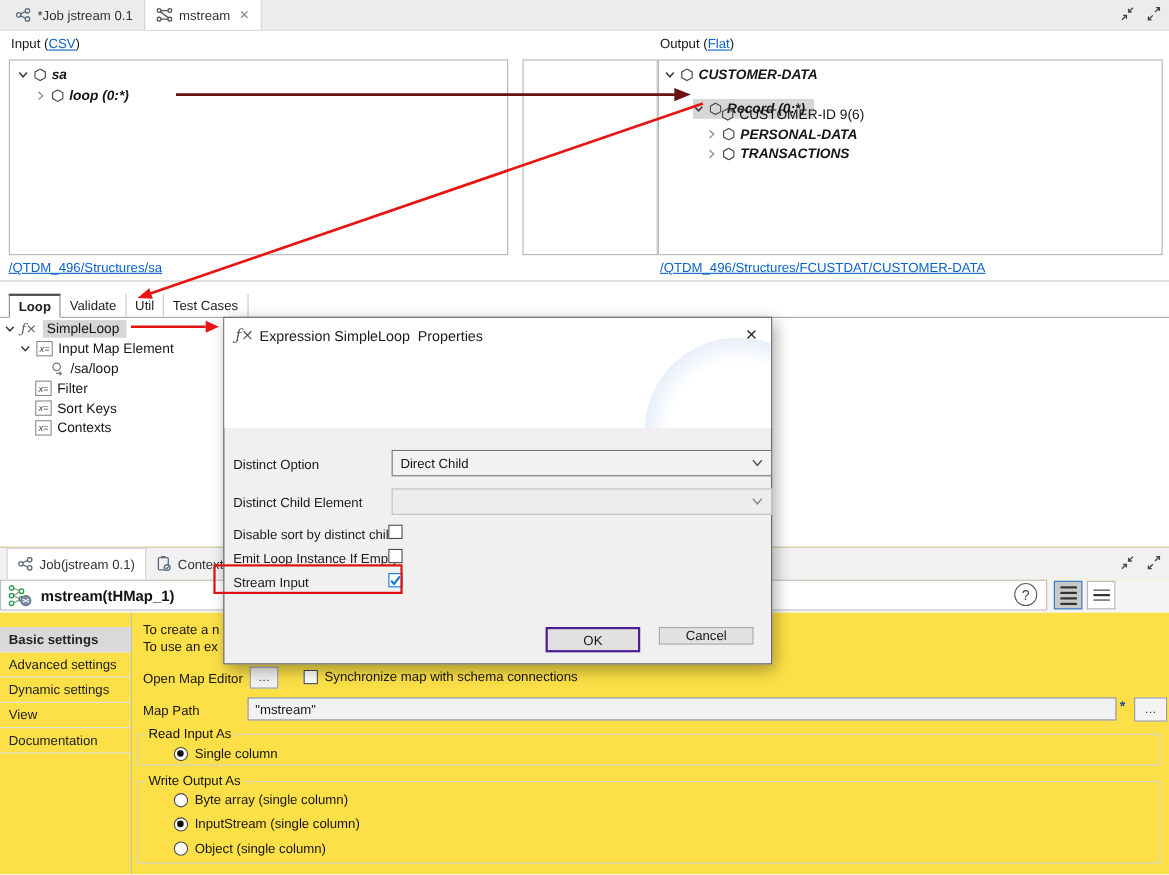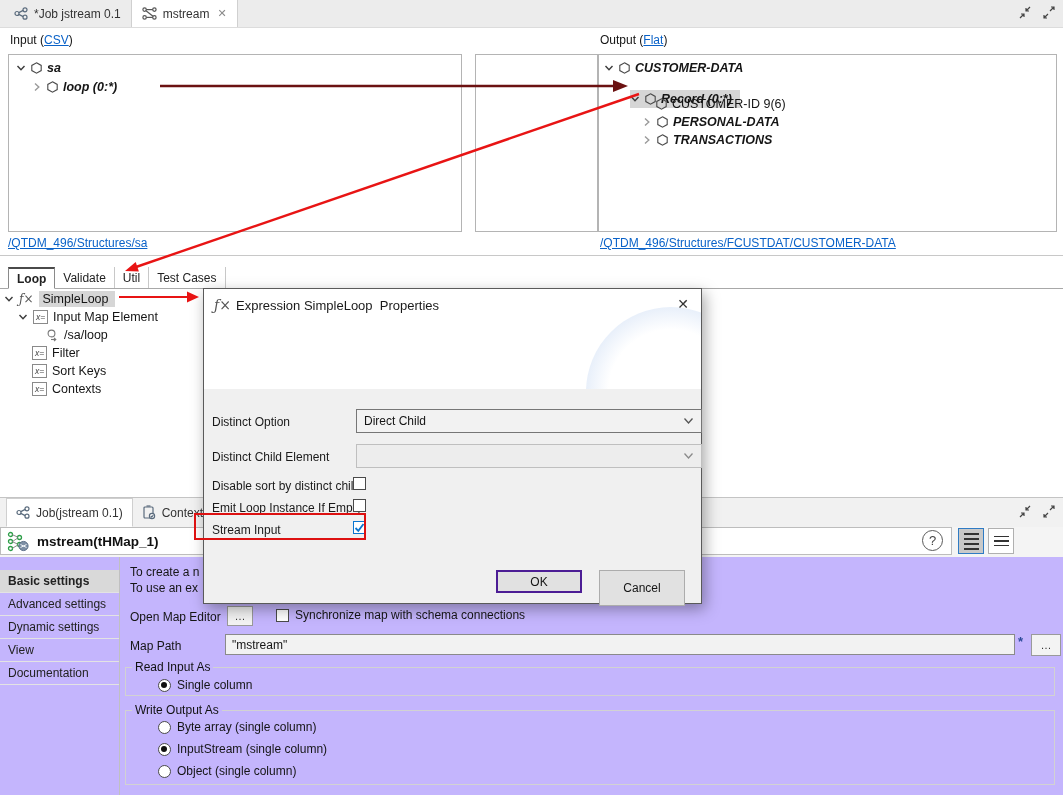--- a/index.html
+++ b/index.html
@@ -24,21 +24,21 @@
   .hexp{fill:none;stroke:#4a4a4a;stroke-width:1.1;}
   .tico{display:inline-flex;align-items:center;}
   
   .mtabrow{position:absolute;left:0;top:267px;width:1063px;height:22px;border-bottom:1px solid #a8a8a8;display:flex;align-items:stretch;padding-left:8px;box-sizing:border-box;}
   .mtab{display:flex;align-items:center;padding:0 8px;border-right:1px solid #c8c8c8;color:#222;}
   .mtab.active{font-weight:bold;background:#fff;border:1px solid #8a8a8a;border-top:2px solid #4a4a4a;border-bottom:1px solid #fff;margin-bottom:-1px;}
   .fx{font-style:italic;font-family:"DejaVu Serif",serif;color:#555;font-size:12px;line-height:12px;}
   .xeq{display:inline-flex;align-items:center;justify-content:center;width:13px;height:12px;border:1px solid #8a8a8a;
        font-size:8.5px;color:#444;background:#fff;font-style:italic;}
   
-  .bpanel{position:absolute;left:0;top:497px;width:1063px;height:298px;background:#c4b5fd;border-top:1px solid #c4c4c4;box-sizing:border-box;}
+  .bpanel{position:absolute;left:0;top:497px;width:1063px;height:298px;background:#fde047;border-top:1px solid #c4c4c4;box-sizing:border-box;}
   .btabstrip{position:absolute;left:0;top:0;width:1063px;height:29px;background:#f1f1f1;display:flex;align-items:stretch;padding-left:6px;box-sizing:border-box;}
   .btab{display:flex;align-items:center;gap:6px;padding:0 9px;color:#333;}
   .btab.active{background:#fff;border:1px solid #cfcfcf;border-bottom:1px solid #fff;}
   .bheader{position:absolute;left:0;top:29px;width:1063px;height:30px;background:#f4f4f4;}
   .btitlebar{position:absolute;left:0;top:0;width:952px;height:28px;background:#fff;border:1px solid #bdbdbd;box-sizing:border-box;display:flex;align-items:center;gap:8px;padding-left:6px;}
   .btitle{font-size:13.5px;font-weight:bold;color:#111;}
   .helpico{position:absolute;left:922px;top:3px;width:21px;height:21px;border:1.6px solid #5a5a5a;border-radius:50%;
            display:flex;align-items:center;justify-content:center;font-size:13px;color:#444;box-sizing:border-box;background:#fff;}
   .viewbtn{position:absolute;top:1px;width:26px;height:26px;display:flex;flex-direction:column;align-items:center;justify-content:center;gap:3px;box-sizing:border-box;}
   .viewbtn.sel{background:#c9c9c9;border:1px solid #2f7bc4;}
@@ -463,21 +463,21 @@
     <span class="cb abs" style="left:149px;top:210px;"></span>
 
     <div class="dlg-label" style="left:8px;top:234px;">Stream Input</div>
     <span class="cb checked abs" style="left:149px;top:232px;">
       <svg width="11" height="11">
           <polyline points="1.5,6 4.3,8.8 9.5,2" fill="none" stroke="#0b76d0" stroke-width="1.8"></polyline>
         </svg>
     </span>
 
     <div class="wbtn primary" style="left:292px;top:281px;width:86px;height:23px;">OK</div>
-    <div class="wbtn" style="left:395px;top:281px;width:86px;height:36px;">Cancel</div>
+    <div class="wbtn" style="left:395px;top:281px;width:86px;height:16px;">Cancel</div>
   </div>
 
   <div class="redbox"></div>
 
   <svg class="overlay">
 
     <g>
       <line x1="160" y1="86" x2="614" y2="86" stroke="#6b1111" stroke-width="2.4"></line>
       <polygon points="613,80 628,86 613,92" fill="#6b1111"></polygon>
     </g>

